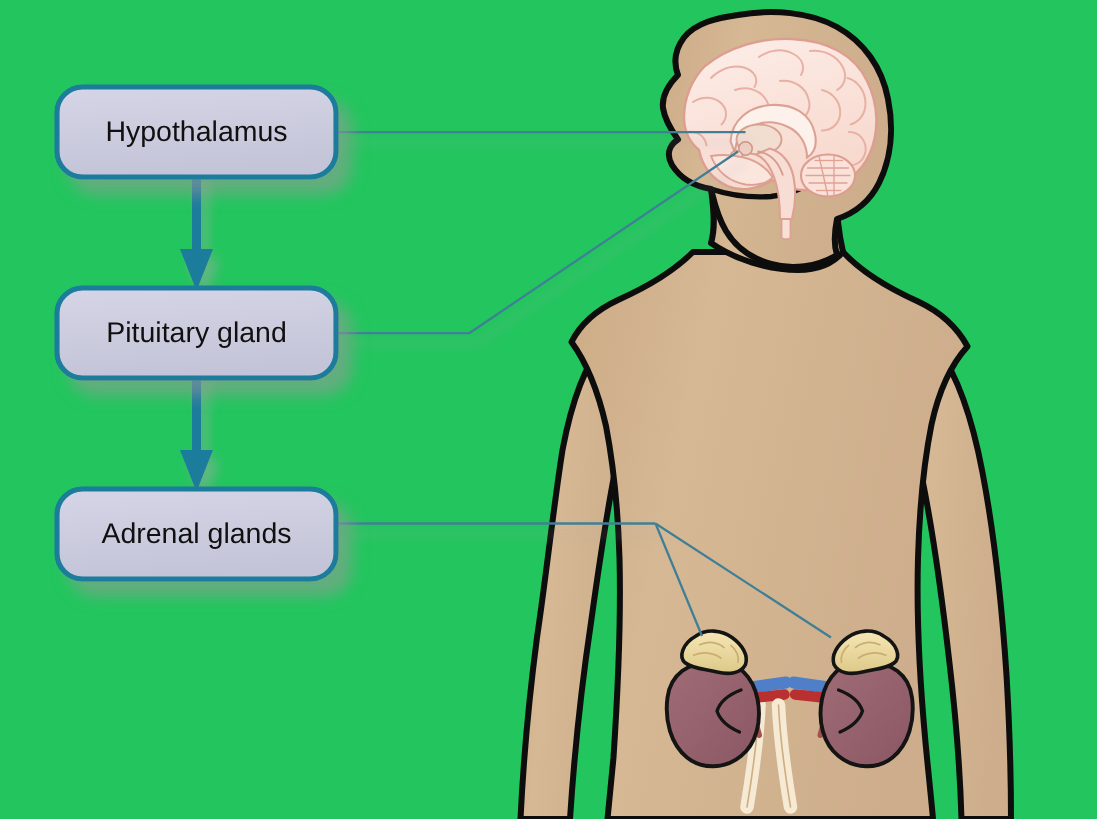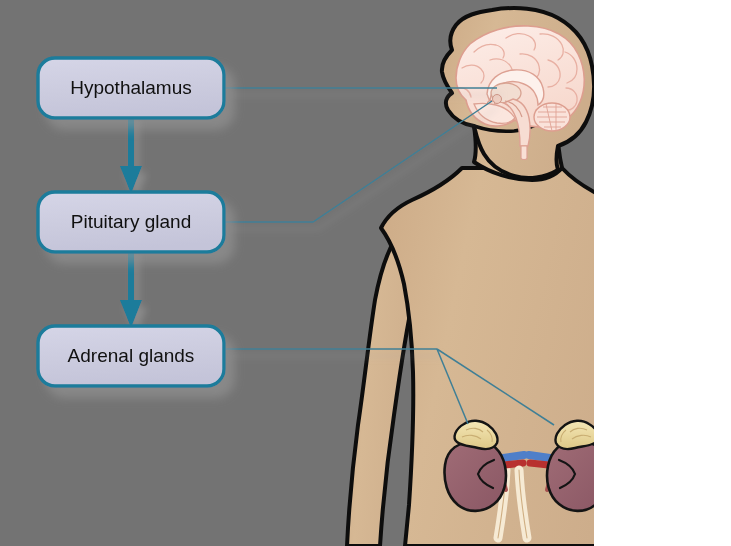--- a/index.html
+++ b/index.html
@@ -6,23 +6,23 @@
   html, body {
     margin: 0;
     padding: 0;
     background: #ffffff;
   }
   body {
     font-family: "Liberation Sans", sans-serif;
   }
   #stage {
     position: relative;
-    width: 594px;
+    width: 731px;
     height: 546px;
-    background: #737373;
+    background: #22c55e;
     overflow: hidden;
   }
   #stage svg.layer {
     position: absolute;
     left: 0;
     top: 0;
     width: 731px;
     height: 546px;
   }
   .box-label {

